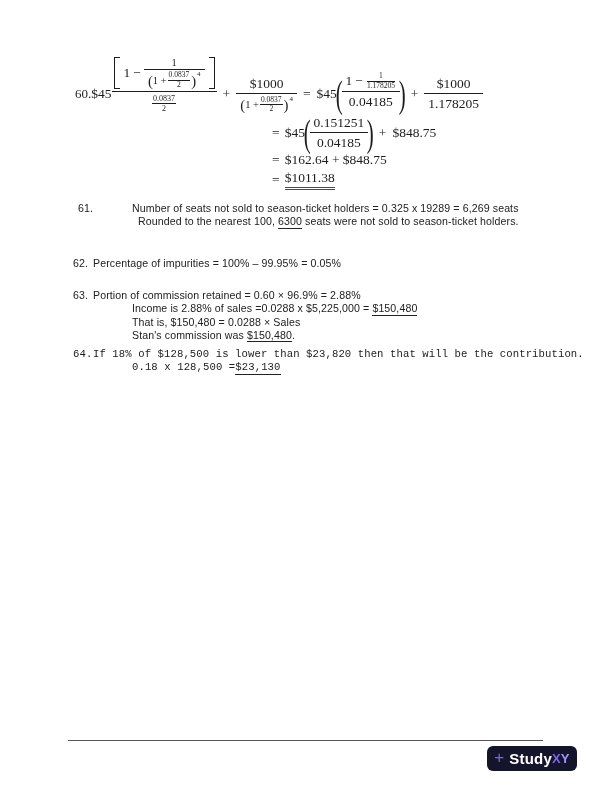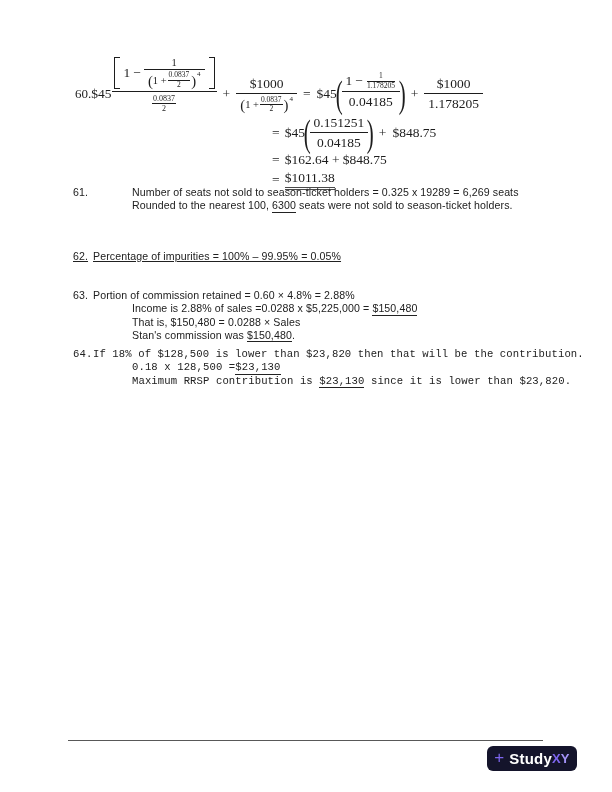--- a/index.html
+++ b/index.html
@@ -46,21 +46,21 @@
         display:inline-block;transform:scaleX(0.55);margin:0 -4px;color:#1d1d1d;}
   .msp{margin:0 3px;}
   .dunder{border-bottom:3.5px double #4a4a4a;padding-bottom:1px;}
 
   
   .item{position:absolute;left:73px;display:flex;font-size:10.6px;line-height:13.3px;letter-spacing:0.1px;}
   .inum{width:20px;flex:none;}
   .ibody{flex:1;}
   .iline{white-space:nowrap;}
   .iline.cont{margin-left:7px;padding-left:32px;}
-  #it61{top:186px;} #it62{top:250px;text-decoration:underline;} #it63{top:289px;} #it64{top:348px;font-family:Liberation Mono, monospace;}
+  #it61{top:202px;text-align:right;} #it62{top:257px;} #it63{top:289px;} #it64{top:348px;font-family:Liberation Mono, monospace;}
   .u{border-bottom:1.1px solid #222;padding-bottom:0.5px;}
 
   
   .fline{position:absolute;left:68px;top:740px;width:475px;border-top:1.4px solid #585858;}
   .badge{position:absolute;left:487px;top:746px;width:90px;height:25px;border-radius:6px;
          display:flex;align-items:center;justify-content:center;background:#14142b;cursor:pointer;}
   .bplus{font-size:17px;font-weight:400;line-height:1;margin-right:5px;position:relative;top:-1px;}
   .bname{font-size:15px;font-weight:700;letter-spacing:0.2px;}
   .bx,.by{font-size:13px;font-weight:700;letter-spacing:0.2px;}
 </style>
@@ -189,33 +189,32 @@
   <div class="item" id="it62">
     <span class="inum">62.</span>
     <div class="ibody">
       <div class="iline"><span>Percentage of impurities = 100% – 99.95% = 0.05%</span></div>
     </div>
   </div>
 
   <div class="item" id="it63">
     <span class="inum">63.</span>
     <div class="ibody">
-      <div class="iline"><span>Portion of commission retained = 0.60 × 4.8% = 2.88%</span></div>
+      <div class="iline"><span>Portion of commission retained = 0.60 × 96.9% = 2.88%</span></div>
       <div class="iline cont"><span>Income is 2.88% of sales =0.0288 x $5,225,000 = </span><span class="u">$150,480</span></div>
       <div class="iline cont"><span>That is, $150,480 = 0.0288 × Sales</span></div>
       <div class="iline cont"><span>Stan's commission was </span><span class="u">$150,480</span><span>.</span></div>
     </div>
   </div>
 
   <div class="item" id="it64">
     <span class="inum">64.</span>
     <div class="ibody">
       <div class="iline"><span>If 18% of $128,500 is lower than $23,820 then that will be the contribution.</span></div>
       <div class="iline cont"><span>0.18 x 128,500 =</span><span class="u">$23,130</span></div>
-      <div class="iline cont"><span>Maximum RRSP contribution is </span><span class="u">$23,130</span><span> since it is lower than $23,820.</span></div>
     </div>
   </div>
 
   <div class="fline" style="border-top-color: rgb(88, 88, 88);"></div>
   <div class="badge" style="background: rgb(20, 20, 43);">
     <span class="bplus" style="color: rgb(125, 101, 238);">+</span>
     <span class="bname" style="color: rgb(255, 255, 255);">Study</span>
       <span class="bx" style="color: rgb(125, 101, 238);">X</span>
       <span class="by" style="color: rgb(164, 147, 248);">Y</span>
   </div>

